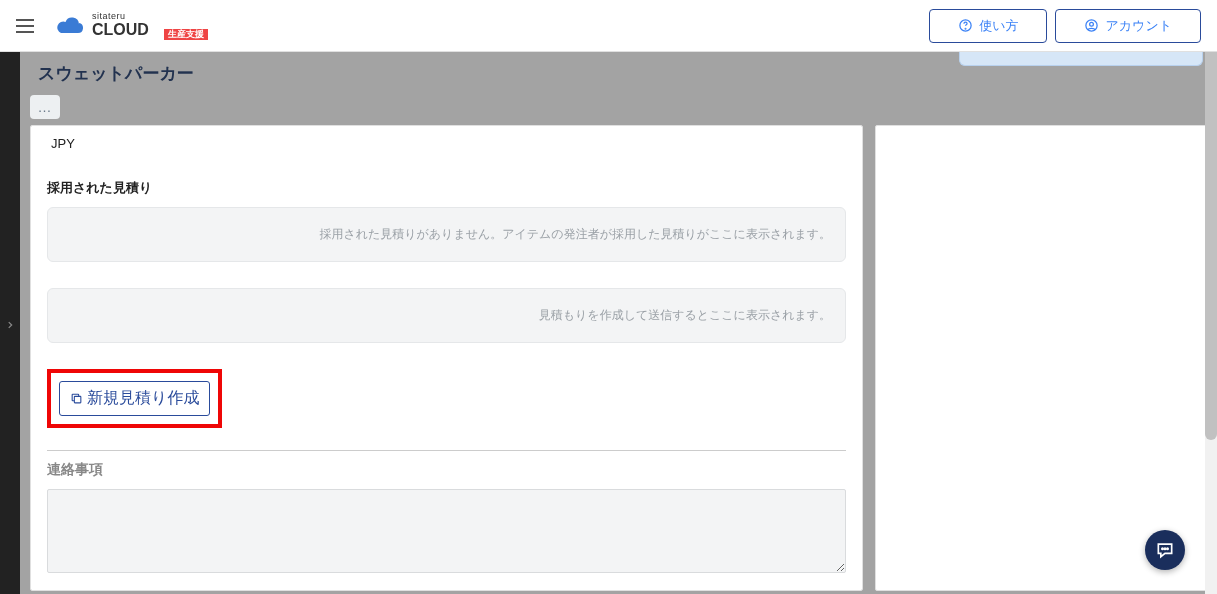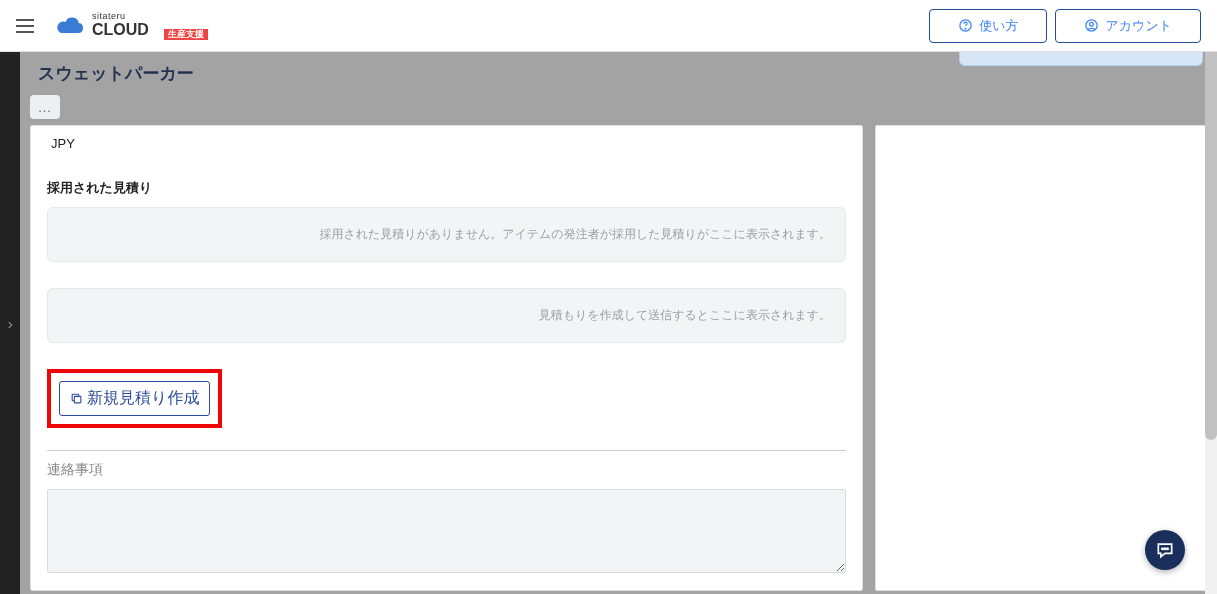--- a/index.html
+++ b/index.html
@@ -148,21 +148,21 @@
       display: inline-flex;
       align-items: center;
       gap: 4px;
       cursor: pointer;
     }
     .divider {
       border-top: 1px solid #ccc;
       margin: 14px 0 10px;
     }
     .notes-label {
-      font-size: 14px; color: #888; font-weight: 400; margin-bottom: 10px;
+      font-size: 14px; color: #888; font-weight: 700; margin-bottom: 10px;
     }
     .notes-area {
       width: 100%;
       min-height: 84px;
       background: #f3f4f5;
       border: 1px solid #d9dbdd;
       border-radius: 2px;
       resize: vertical;
       padding: 8px;
       font-family: inherit;

